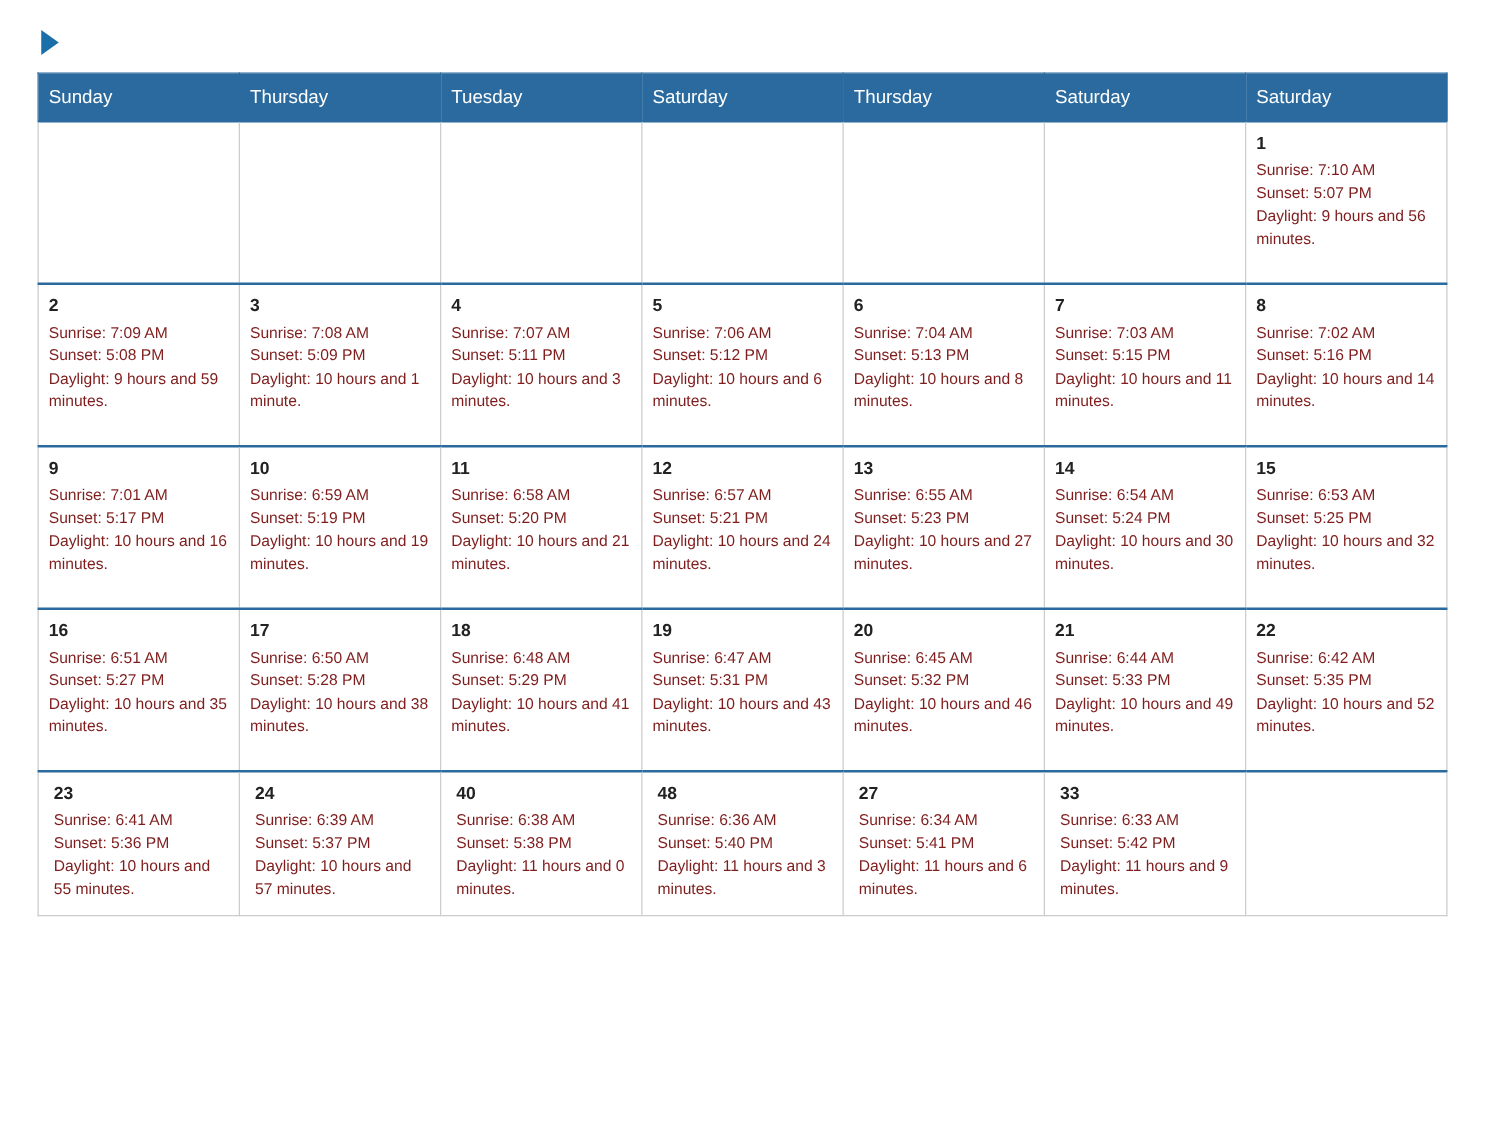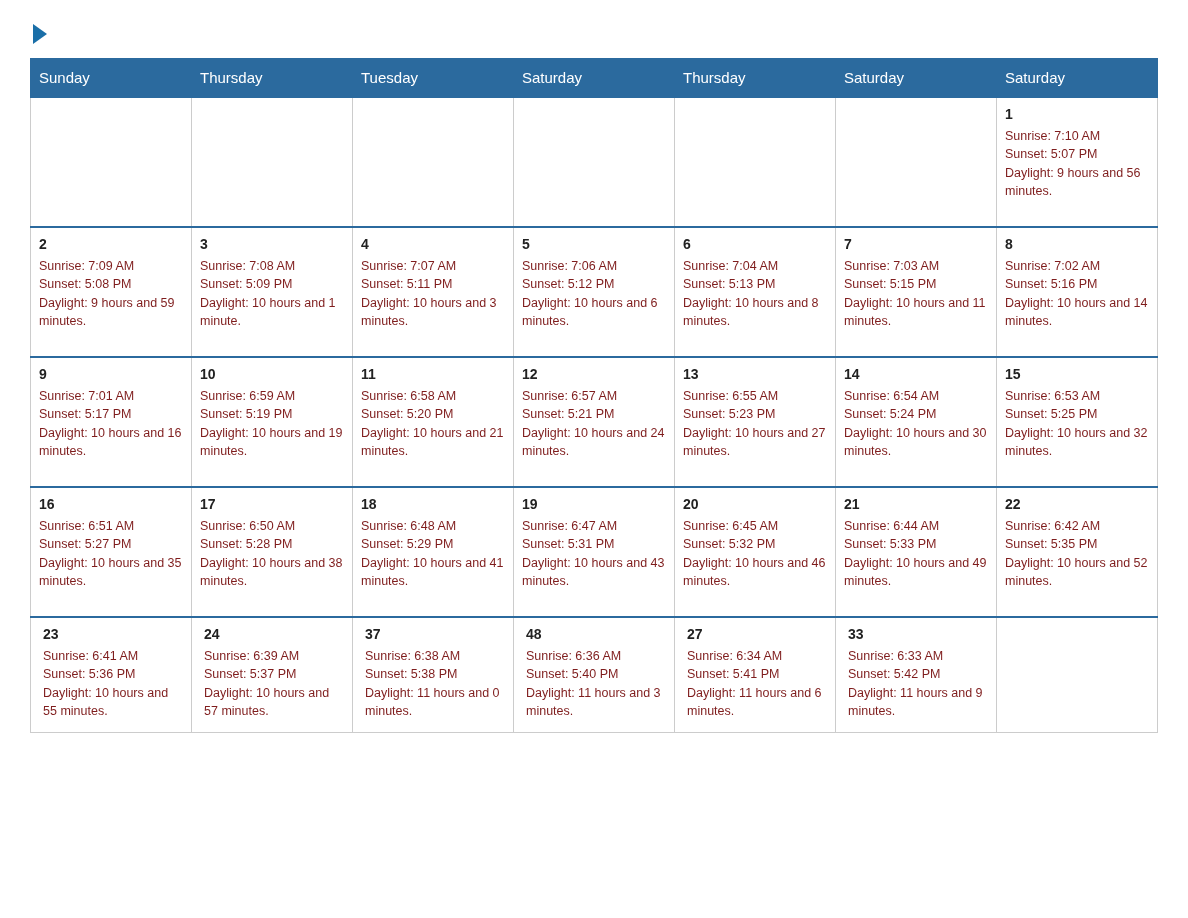--- a/index.html
+++ b/index.html
@@ -238,21 +238,21 @@
       <tr class="last-row">
         <td>
           <span class="day-number">23</span>
           <div class="day-info">Sunrise: 6:41 AM<br>Sunset: 5:36 PM<br>Daylight: 10 hours and 55 minutes.</div>
         </td>
         <td>
           <span class="day-number">24</span>
           <div class="day-info">Sunrise: 6:39 AM<br>Sunset: 5:37 PM<br>Daylight: 10 hours and 57 minutes.</div>
         </td>
         <td>
-          <span class="day-number">37</span>
+          <span class="day-number">40</span>
           <div class="day-info">Sunrise: 6:38 AM<br>Sunset: 5:38 PM<br>Daylight: 11 hours and 0 minutes.</div>
         </td>
         <td>
           <span class="day-number">48</span>
           <div class="day-info">Sunrise: 6:36 AM<br>Sunset: 5:40 PM<br>Daylight: 11 hours and 3 minutes.</div>
         </td>
         <td>
           <span class="day-number">27</span>
           <div class="day-info">Sunrise: 6:34 AM<br>Sunset: 5:41 PM<br>Daylight: 11 hours and 6 minutes.</div>
         </td>

